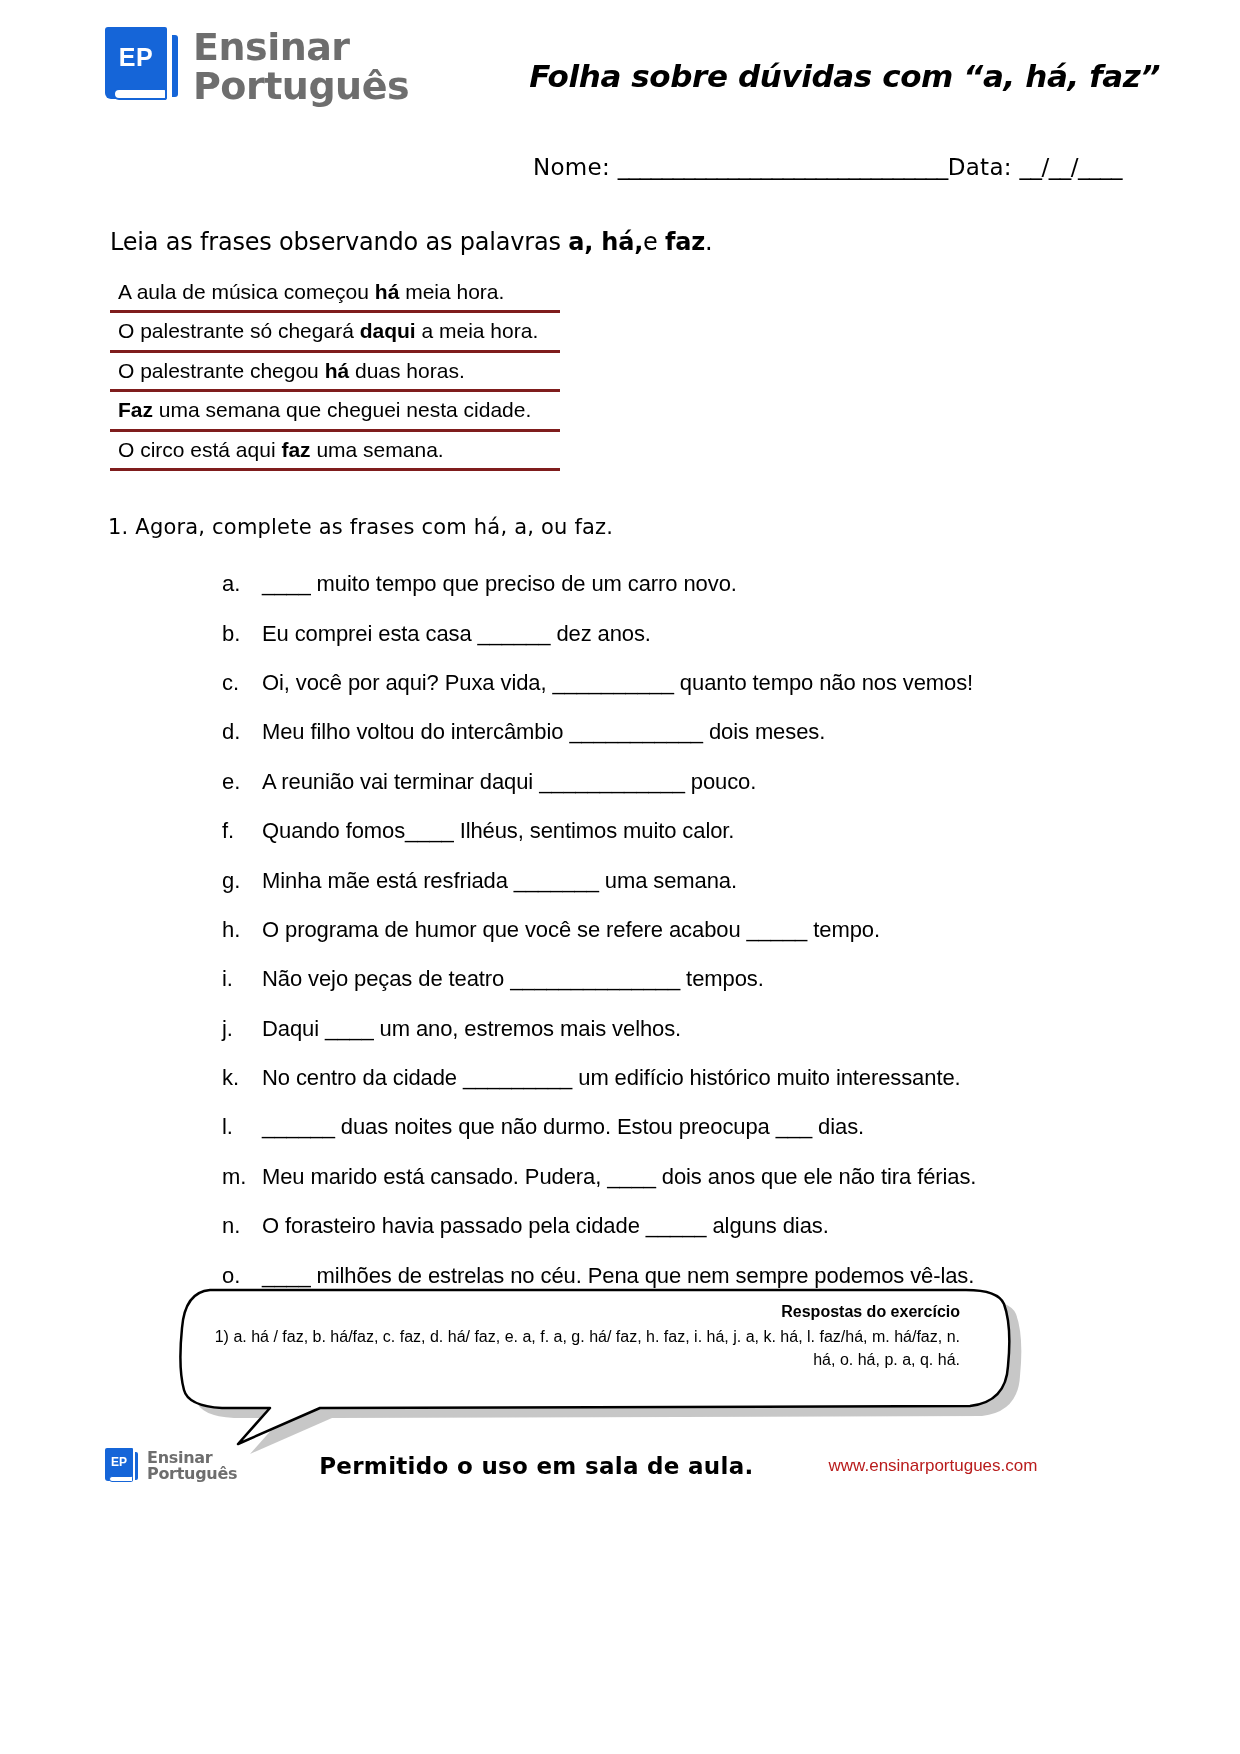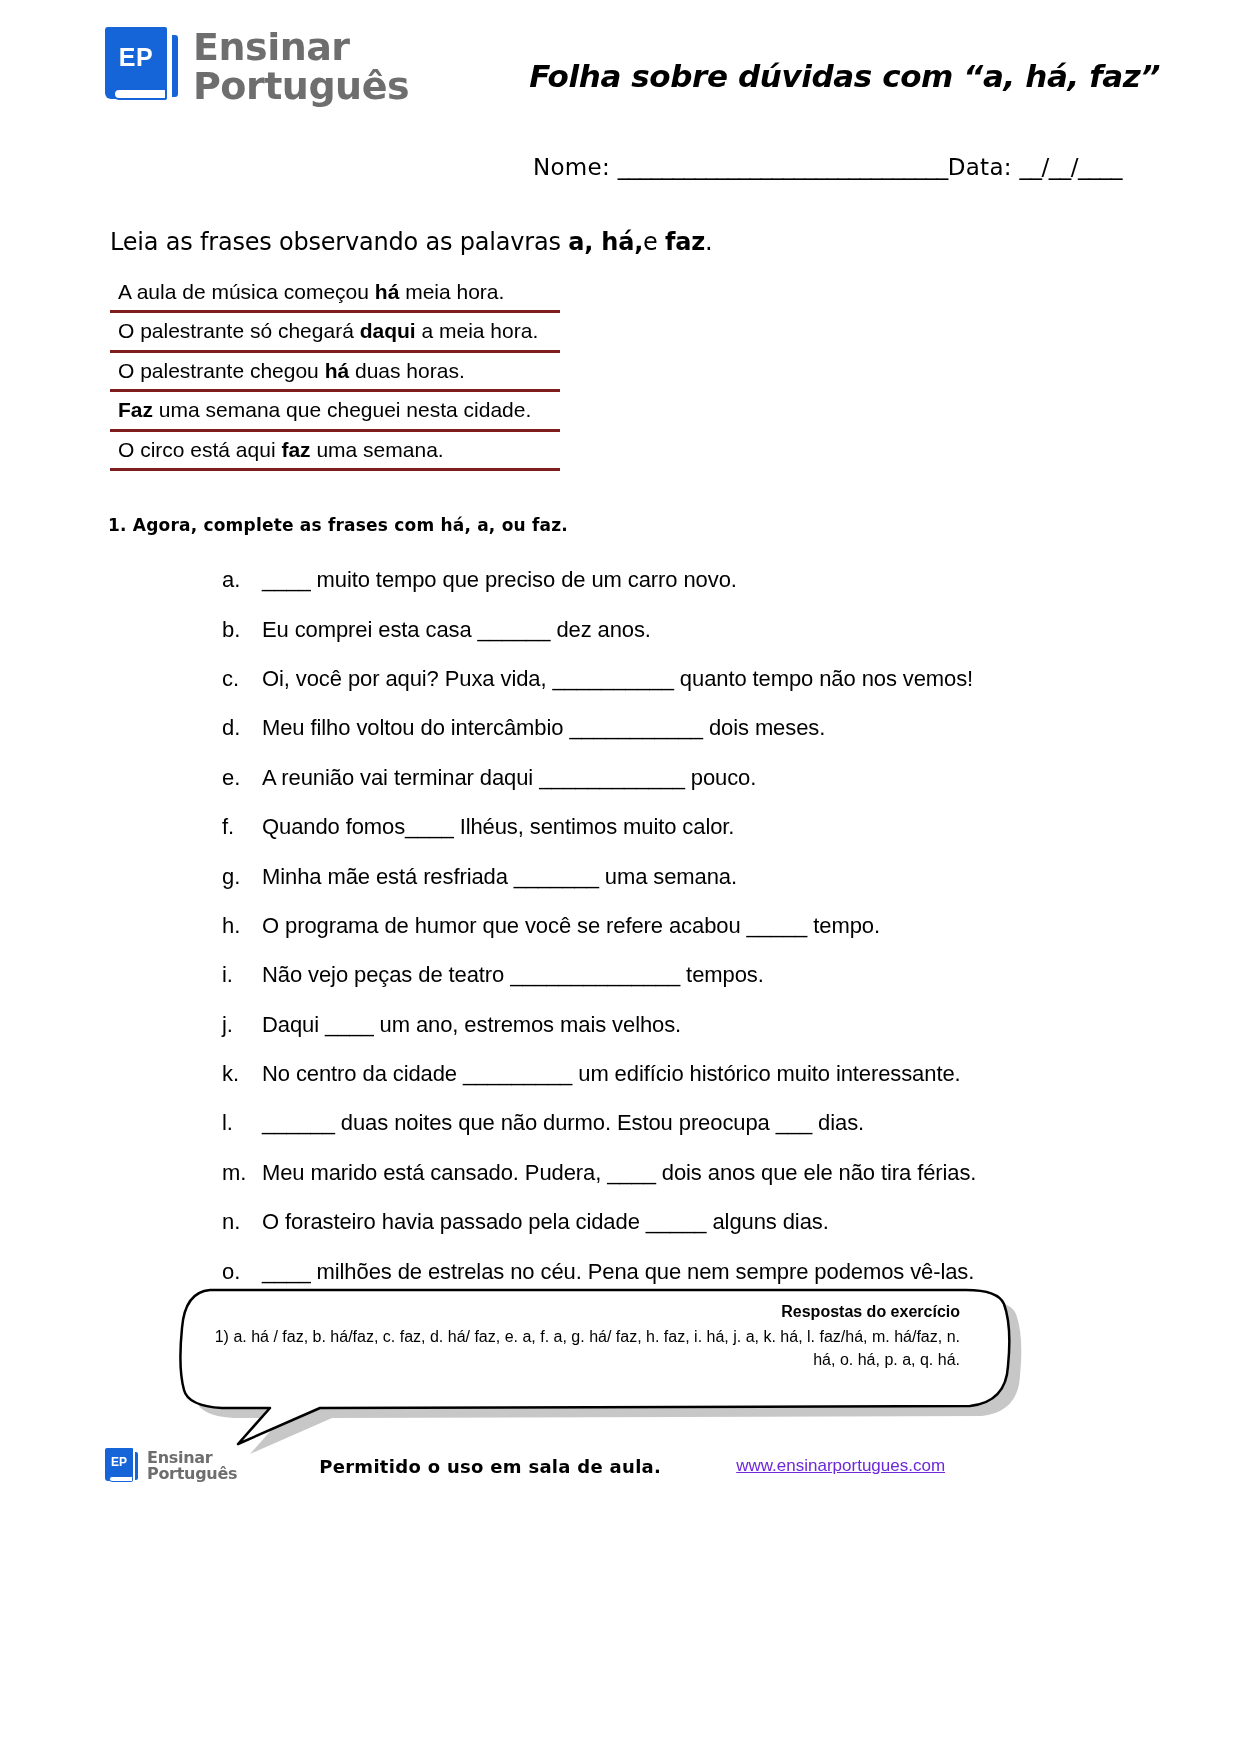--- a/index.html
+++ b/index.html
@@ -140,22 +140,22 @@
     line-height: 1.45;
     white-space: nowrap;
   }
   .ex-row:first-child { border-top: none; }
   .ex-row b { font-weight: bold; }
 
   
   .q-heading {
     margin: 44px 0 12px 108px;
     font-family: "DejaVu Sans", sans-serif;
-    font-weight: bold;
-    font-size: 17px;
+    font-weight: normal;
+    font-size: 21px;
     letter-spacing: 0.2px;
   }
 
   
   .items {
     margin: 32px 0 0 222px;
     list-style: none;
     padding: 0;
   }
   .item {
@@ -251,27 +251,26 @@
     font-weight: bold;
     font-size: 16px;
     line-height: 1.0;
     font-family: "DejaVu Sans", sans-serif;
     letter-spacing: -0.3px;
   }
   .footer-note {
     margin-left: 82px;
     font-family: "DejaVu Sans", sans-serif;
     font-weight: bold;
-    font-size: 18px;
+    font-size: 23px;
     letter-spacing: 0.3px;
   }
   .footer-link {
     margin-left: 75px;
-    color: #6d28d9;
-    text-decoration: underline;
+    color: #b91c1c;
     font-size: 17px;
     font-family: "Liberation Sans", sans-serif;
   }
 </style>
 </head>
 <body>
 
 <div class="page">
 
   <div class="header">

